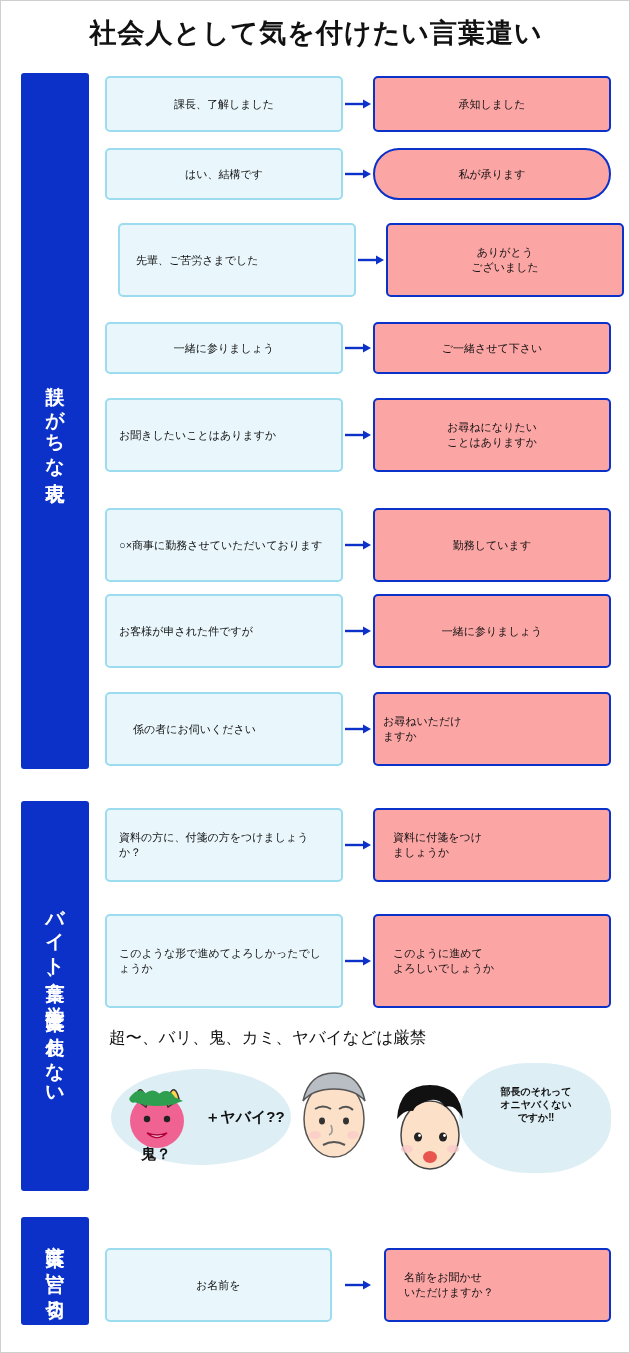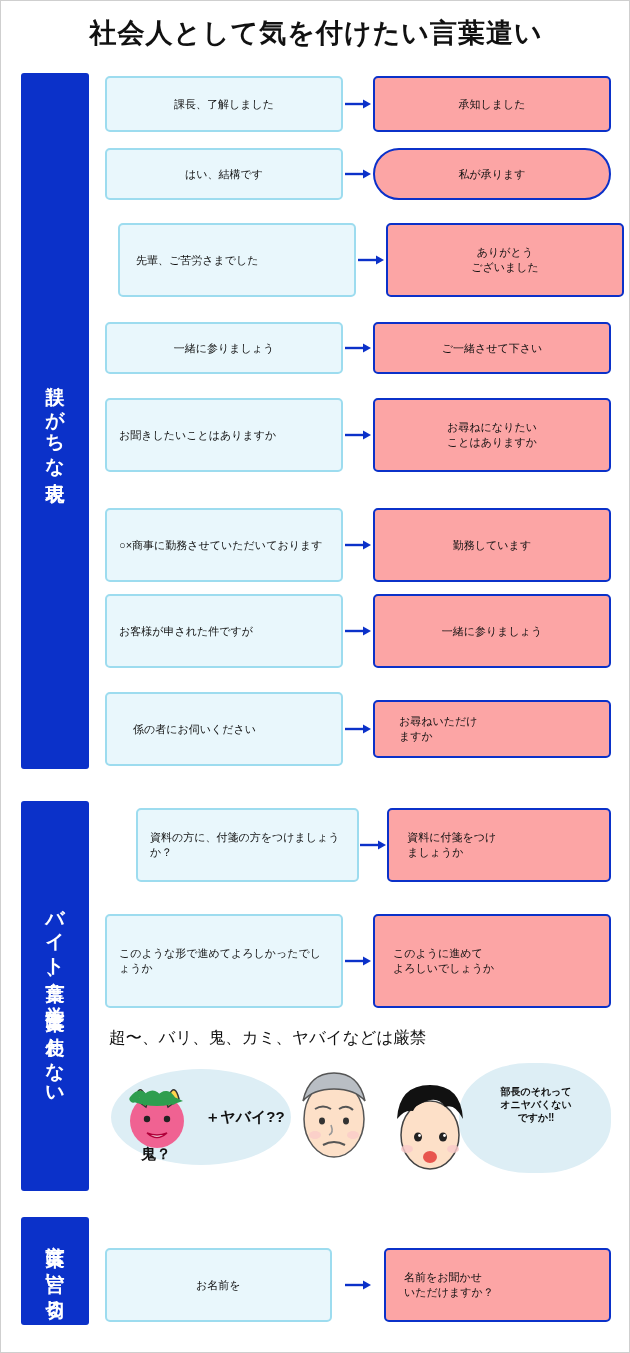--- a/index.html
+++ b/index.html
@@ -239,26 +239,26 @@
   </div>
 
   <div class="row" style="top:691px;height:74px;">
     <div class="box left" style="height:74px; padding-left:26px;">係の者にお伺いください</div>
     <div class="arrow">
       <svg width="26" height="14" viewBox="0 0 26 14">
           <line x1="0" y1="7" x2="20" y2="7" stroke="#0b31c9" stroke-width="2.4"></line>
           <polygon points="26,7 18,2.4 18,11.6" fill="#0b31c9"></polygon>
         </svg>
     </div>
-    <div class="box right lefty" style="height:58px; white-space:pre-line; padding-left:24px;">お尋ねいただけ
+    <div class="box right lefty" style="height:74px; white-space:pre-line; padding-left:8px;">お尋ねいただけ
 ますか</div>
   </div>
 
   <div class="row" style="top:807px;height:74px;">
-    <div class="box left" style="height:74px;margin-left:31px;">資料の方に、付箋の方をつけましょうか？</div>
+    <div class="box left" style="height:74px;">資料の方に、付箋の方をつけましょうか？</div>
     <div class="arrow">
       <svg width="26" height="14" viewBox="0 0 26 14">
           <line x1="0" y1="7" x2="20" y2="7" stroke="#0b31c9" stroke-width="2.4"></line>
           <polygon points="26,7 18,2.4 18,11.6" fill="#0b31c9"></polygon>
         </svg>
     </div>
     <div class="box right lefty" style="height:74px; white-space:pre-line; padding-left:18px;">資料に付箋をつけ
 ましょうか</div>
   </div>
 

